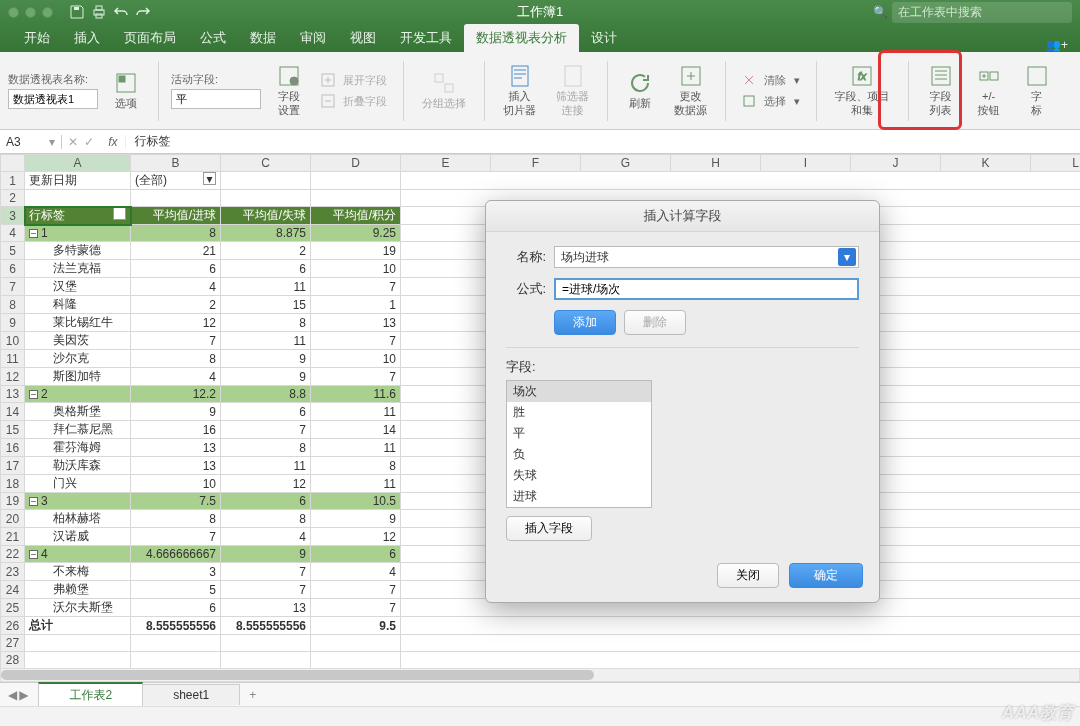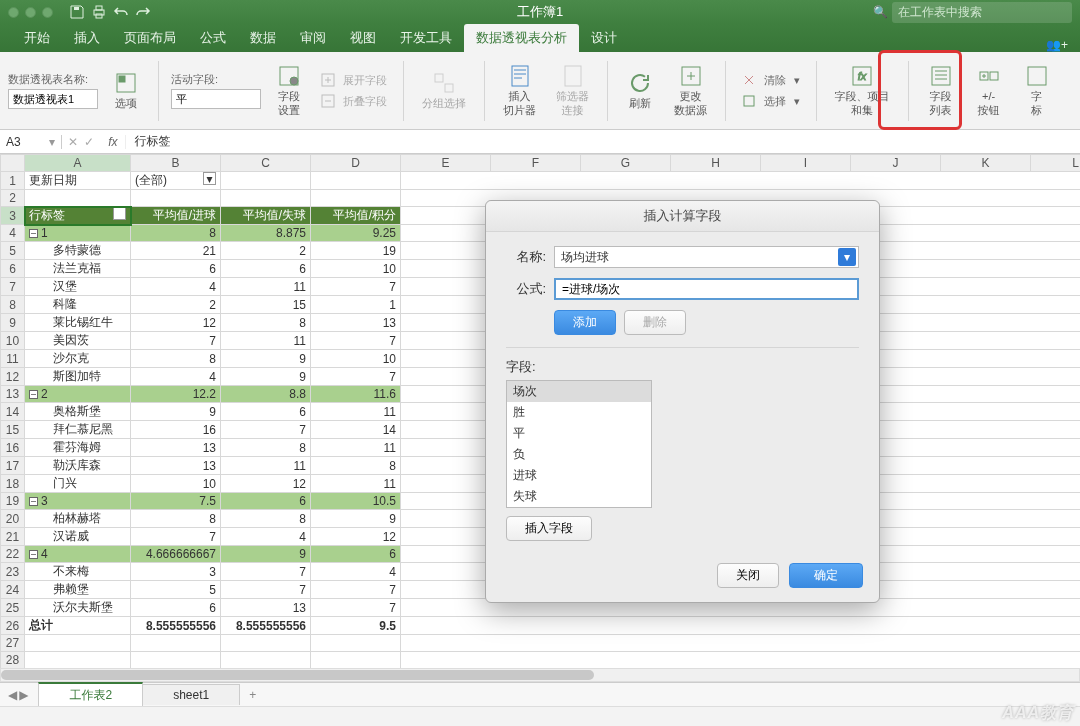--- a/index.html
+++ b/index.html
@@ -569,22 +569,22 @@
       <button class="dlg-btn primary">添加</button>
       <button class="dlg-btn disabled">删除</button>
     </div>
     <hr class="dlg-hr">
     <div style="font-size:13px;margin-bottom:4px">字段:</div>
     <div class="dlg-list">
       <div class="sel">场次</div>
       <div>胜</div>
       <div>平</div>
       <div>负</div>
+      <div>失球</div>
       <div>进球</div>
-      <div>失球</div>
       <div style="color:#999">...</div>
     </div>
     <button class="dlg-btn">插入字段</button>
   </div>
   <div class="dlg-footer">
     <button class="dlg-btn">关闭</button>
     <button class="dlg-btn primary" style="padding:3px 24px">确定</button>
   </div>
 </div>
 

